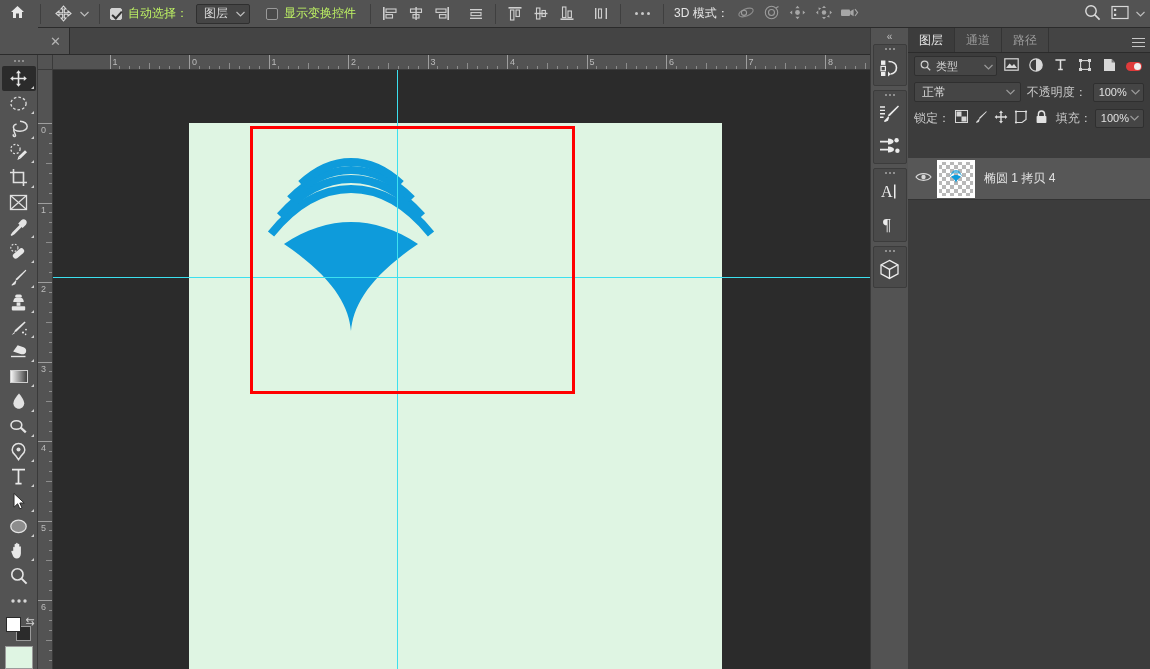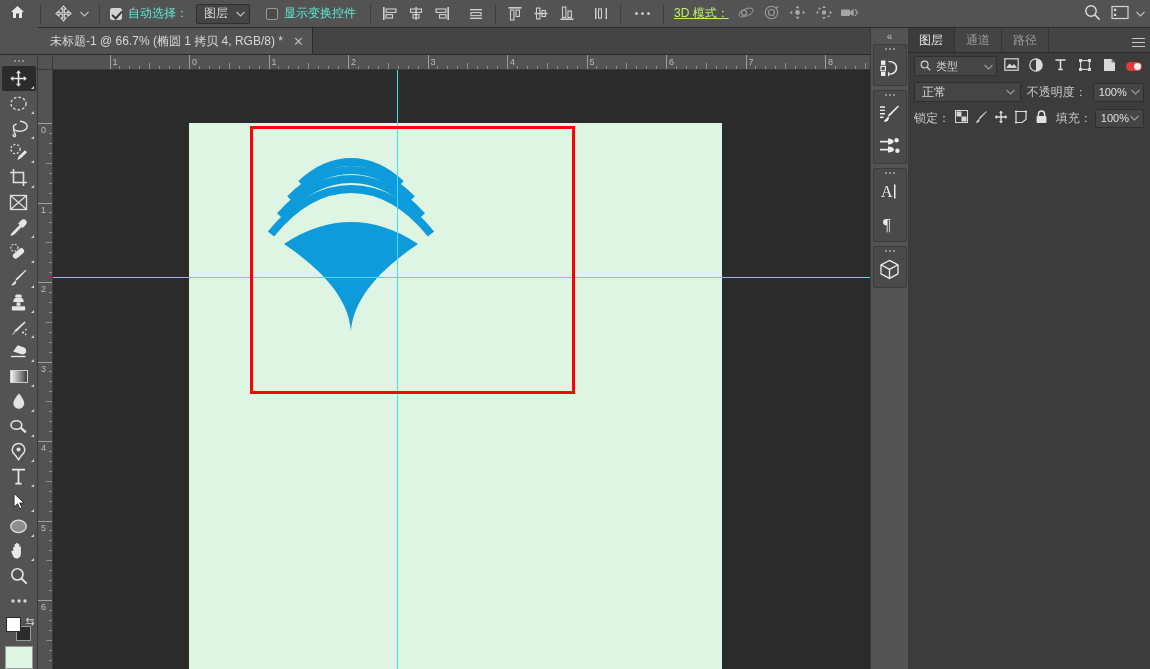--- a/index.html
+++ b/index.html
@@ -21,31 +21,31 @@
   .ob-sep{ width:1px; height:20px; background:#3f3f3f; margin:0 6px; flex:none;}
   .home-btn{ width:34px; height:27px; display:flex; align-items:center; justify-content:center; flex:none;}
   .tool-preset{ display:flex; align-items:center; gap:2px; padding:0 3px; flex:none;}
   .tp-icon{width:26px;height:24px;display:flex;align-items:center;justify-content:center;}
   .chev{ width:12px; height:24px; display:flex; align-items:center; justify-content:center; color:#bdbdbd;}
   .chev svg{display:block;}
   .ob-check{ display:flex; align-items:center; gap:6px; flex:none; padding:0 4px;}
   .cbox{width:12px;height:12px;border:1px solid #9a9a9a;background:#4a4a4a;border-radius:2px;position:relative;flex:none;}
   .cbox.on{background:#d2d2d2;border-color:#d2d2d2;}
   .cbox.on::after{content:"";position:absolute;left:3px;top:0px;width:4px;height:8px;border:solid #333;border-width:0 2px 2px 0;transform:rotate(42deg);}
-  .ob-label{white-space:nowrap;color:#5eead4;font-size:12px;}
+  .ob-label{white-space:nowrap;color:#bef264;font-size:12px;}
   .ob-select{
     display:flex;align-items:center;justify-content:space-between;
     min-width:54px;height:20px;background:#454545;border:1px solid #2f2f2f;
     border-radius:2px;padding:0 3px 0 7px;color:#d8d8d8;font-size:12px;flex:none;
   }
   .align-grp{display:flex;align-items:center;flex:none;}
   .al-btn{width:26px;height:24px;display:flex;align-items:center;justify-content:center;}
   .dots-btn{width:30px;height:24px;display:flex;align-items:center;justify-content:center;gap:3px;}
   .dot{width:3px;height:3px;border-radius:50%;background:#c9c9c9;}
-  .mode3d{color:#bef264;font-size:12px;white-space:nowrap;padding:0 4px;flex:none;text-decoration:underline;}
+  .mode3d{color:#e5e5e5;font-size:12px;white-space:nowrap;padding:0 4px;flex:none;}
   .m3-btn{width:26px;height:24px;display:flex;align-items:center;justify-content:center;flex:none;}
   .ob-right{margin-left:auto;display:flex;align-items:center;padding-right:4px;}
   .ob-right .al-btn{width:28px;}
 
   
   .tabstrip{
     position:absolute; left:0; top:28px; width:1150px; height:27px;
     background:#444444; border-bottom:1px solid #2b2b2b; display:flex; align-items:flex-end;
   }
   .tabstrip .gripzone{width:38px;height:27px;background:#535353;}
@@ -329,21 +329,20 @@
         <svg width="9" height="6" viewBox="0 0 9 6">
             <path d="M0.5 1 L4.5 5 L8.5 1" fill="none" stroke="#bdbdbd" stroke-width="1.2"></path>
           </svg>
       </div>
     </div>
   </div>
 
   <div class="tabstrip">
     <div class="gripzone"></div>
     <div class="doc-tab">
-      <span>未标题-1 @ 66.7% (椭圆 1 拷贝 4, RGB/8) *</span>
       <span class="tab-close">✕</span>
     </div>
   </div>
 
   <div class="toolbar">
     <div class="tb-grip">
         <i></i>
         <i></i>
         <i></i>
       </div>
@@ -1003,18 +1002,39 @@
         <span class="chev">
           <svg width="9" height="6" viewBox="0 0 9 6">
               <path d="M0.5 1 L4.5 5 L8.5 1" fill="none" stroke="#9a9a9a" stroke-width="1.2"></path>
             </svg>
         </span>
       </div>
     </div>
 
     <div class="layers-list">
 
+      <div class="layer-row selected">
+        <div class="eye">
+          <span>
+            <svg width="17" height="12" viewBox="0 0 17 12">
+                <path d="M1 6 C4 1.6 13 1.6 16 6 C13 10.4 4 10.4 1 6 Z" fill="none" stroke="#d8d8d8" stroke-width="1.2"></path>
+                <circle cx="8.5" cy="6" r="2.2" fill="#d8d8d8"></circle>
+              </svg>
+          </span>
+        </div>
+        <div class="thumb sel-outline">
+          <div class="checker"></div>
+          <svg class="thumb-art" width="16" height="14" viewBox="0 0 200 185">
+            <path d="M100 175 C 98 150 82 121 33 88 C 55 73 78 66 100 66 C 122 66 145 73 167 88 C 118 121 102 150 100 175 Z" fill="#0e9bdb"></path>
+            <path d="M20 78 C 45 47 72 33 100 33 C 128 33 155 47 180 78" fill="none" stroke="#0e9bdb" stroke-width="8"></path>
+            <path d="M29 60 C 51 35 74 23 100 23 C 126 23 149 35 171 60" fill="none" stroke="#0e9bdb" stroke-width="8"></path>
+            <path d="M39 43 C 58 24 78 14 100 14 C 122 14 142 24 161 43" fill="none" stroke="#0e9bdb" stroke-width="8"></path>
+            <path d="M50 28 C 65 14 82 6 100 6 C 118 6 135 14 150 28" fill="none" stroke="#0e9bdb" stroke-width="8"></path>
+          </svg>
+        </div>
+        <div class="layer-name">椭圆 1 拷贝 4</div>
+      </div>
 
 
     </div>
   </div>
 
 </div>
 
 </body></html>

